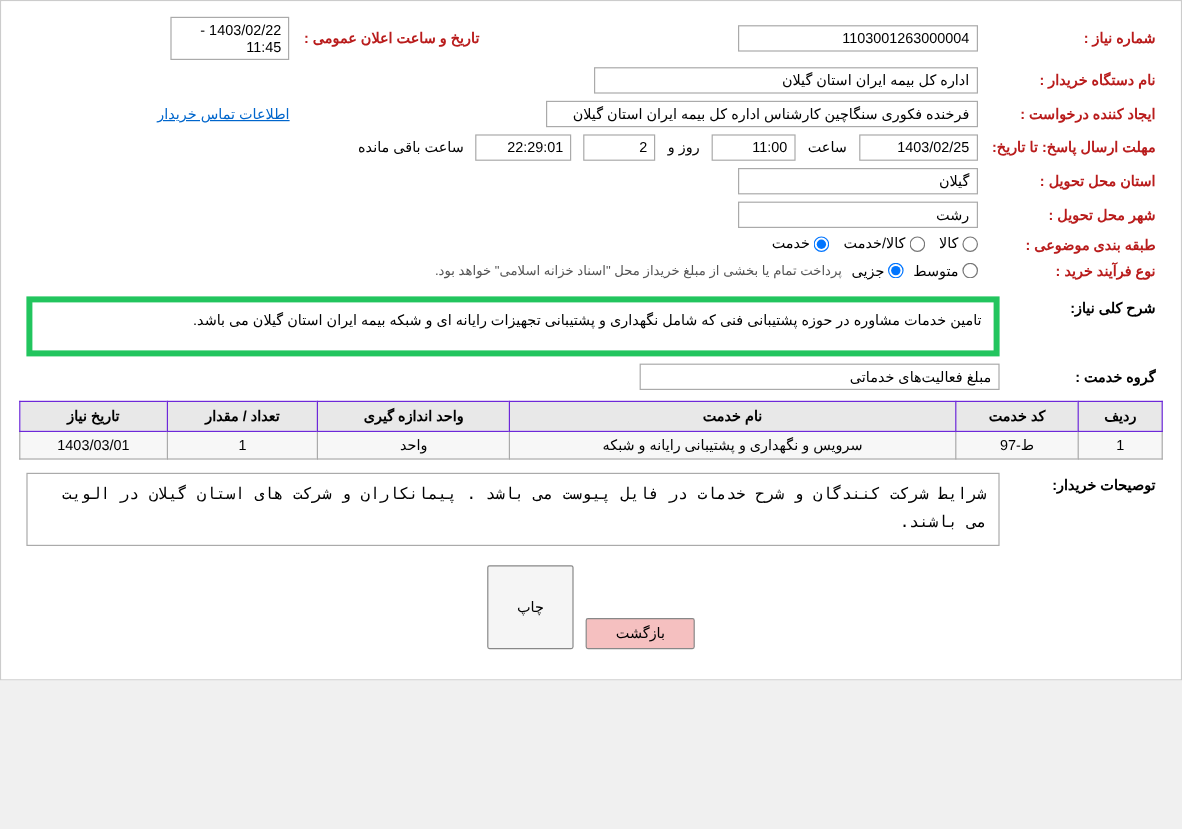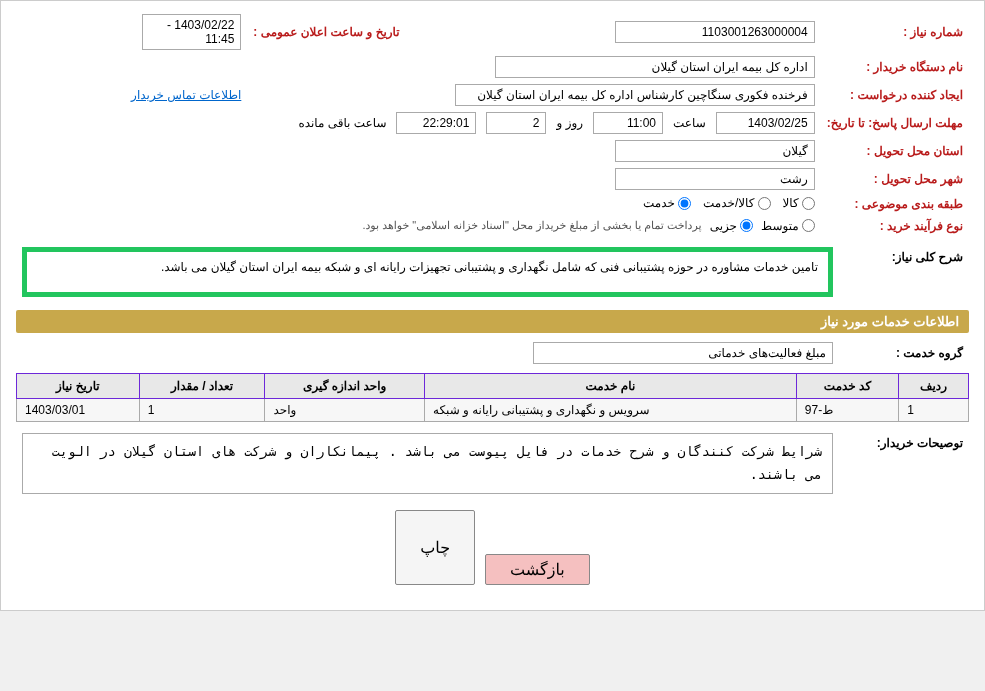--- a/index.html
+++ b/index.html
@@ -86,42 +86,42 @@
     .table-section th {
       background: #e8e8e8;
       border: 1px solid #6d28d9;
       padding: 5px 8px;
       text-align: center;
       font-weight: bold;
     }
     .table-section td {
       border: 1px solid #aaa;
       padding: 4px 8px;
-      text-align: left;
+      text-align: center;
     }
     .row-alt { background: #f7f7f7; }
     .note-box {
       border: 1px solid #aaa;
       background: #fff;
       padding: 6px 10px;
       min-height: 60px;
       width: 100%;
       text-align: right;
       line-height: 1.8;
       resize: none;
     }
     .buttons-row {
       display: flex;
       justify-content: center;
       gap: 10px;
       padding: 10px 0 15px 0;
     }
     .btn {
       padding: 5px 24px;
-      font-size: 16px;
+      font-size: 12px;
       border: 1px solid #888;
       cursor: pointer;
       border-radius: 2px;
     }
     .btn-print { background: #f5f5f5; }
     .btn-back { background: #f5c0c0; margin-top: 44px; }
   </style>
 </head>
 <body>
 
@@ -237,21 +237,20 @@
       <tbody>
         <tr>
           <td style="width:130px; font-weight:bold; vertical-align:top; padding-top:6px;">شرح کلی نیاز:</td>
           <td>
             <div class="description-box">تامین خدمات مشاوره در حوزه پشتیبانی فنی که شامل نگهداری و پشتیبانی تجهیزات رایانه ای و شبکه بیمه ایران استان گیلان می باشد.</div>
           </td>
         </tr>
       </tbody>
     </table>
 
-    <div class="section-title">اطلاعات خدمات مورد نیاز</div>
 
     <table class="form-grid">
       <tbody>
         <tr>
           <td style="width:130px; font-weight:bold;">گروه خدمت :</td>
           <td>
             <span class="input-box" style="width:300px;">مبلغ فعالیت‌های خدماتی</span>
           </td>
         </tr>
       </tbody>

